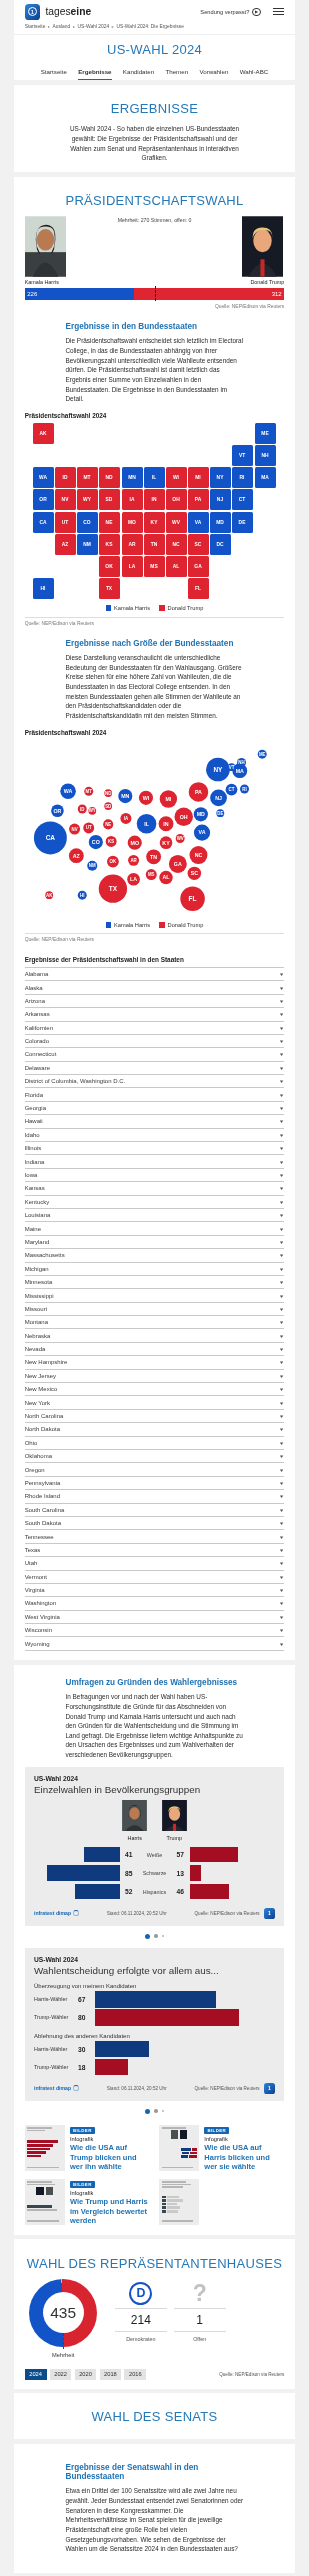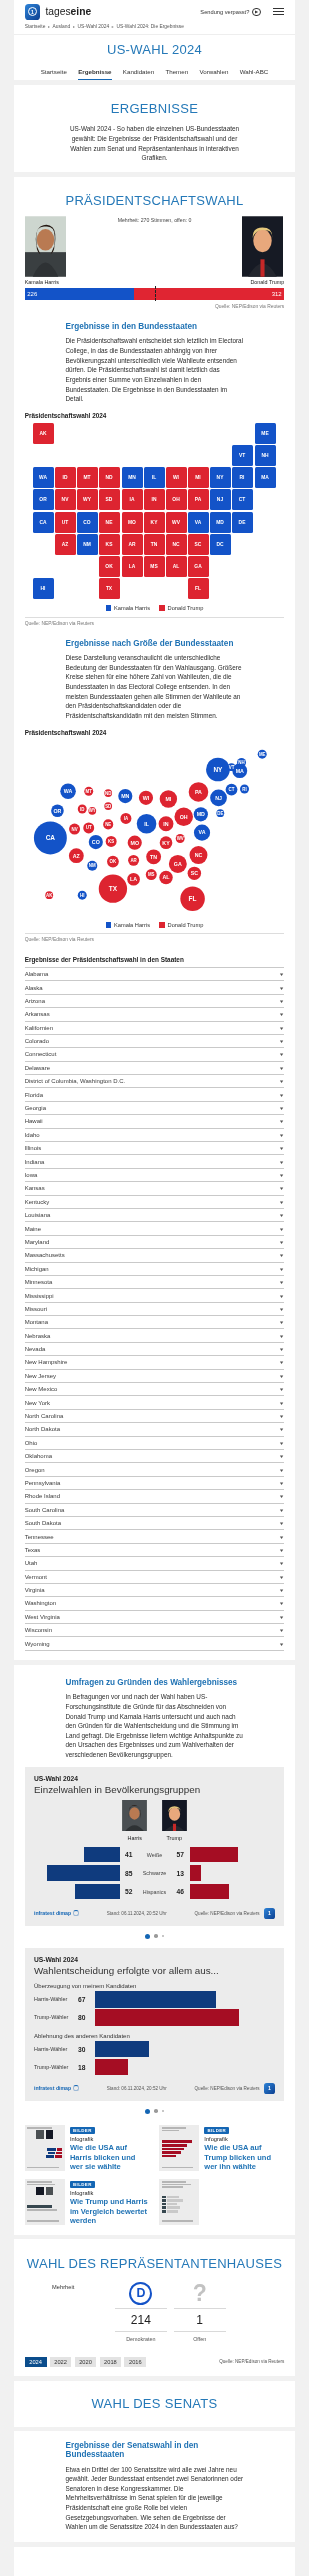--- a/index.html
+++ b/index.html
@@ -808,20 +808,37 @@
         <span class="quelle">Quelle: NEP/Edison via Reuters</span>
         <span class="ardmini">1</span>
       </div>
     </div>
     <div class="dots"><i class="a"></i><i class="b"></i><i class="c"></i></div>
 
     <div class="teasers" id="teasers">
         <div class="teaser">
     <div class="thumb">
             <div class="tl"></div>
+            <div class="tl" style="width:50%"></div>
+            <div class="chart">
+              <div class="bar" style="width:88%;background:#a50d23"></div>
+              <div class="bar" style="width:74%;background:#a50d23"></div>
+              <div class="bar" style="width:64%;background:#a50d23"></div>
+              <div class="bar" style="width:54%;background:#a50d23"></div>
+              <div class="bar" style="width:40%;background:#a50d23"></div>
+            </div>
+            <div class="tl" style="width:90%"></div>
+          </div>
+    <div><span class="badge">BILDER</span>
+    <div class="t-kicker">Infografik</div>
+    <div class="t-title">Wie die USA auf Trump blicken und wer ihn wählte</div></div>
+        </div>
+        <div class="teaser">
+    <div class="thumb">
+            <div class="tl"></div>
             <div class="mini-ph">
               <i style="background:#4a4f52"></i>
               <i style="background:#141824"></i>
             </div>
             <div class="chart">
               <div style="display:flex;gap:1px">
                 <div class="bar" style="width:27%;background:#0f3b7e;margin-left:auto"></div>
                 <div class="bar" style="width:13.5%;background:#a50d23"></div>
               </div>
               <div style="display:flex;gap:1px">
@@ -831,37 +848,20 @@
               <div style="display:flex;gap:1px">
                 <div class="bar" style="width:22.5%;background:#0f3b7e;margin-left:auto"></div>
                 <div class="bar" style="width:20.7%;background:#a50d23"></div>
               </div>
             </div>
             <div class="tl" style="width:90%"></div>
           </div>
     <div><span class="badge">BILDER</span>
     <div class="t-kicker">Infografik</div>
     <div class="t-title">Wie die USA auf Harris blicken und wer sie wählte</div></div>
-        </div>
-        <div class="teaser">
-    <div class="thumb">
-            <div class="tl"></div>
-            <div class="tl" style="width:50%"></div>
-            <div class="chart">
-              <div class="bar" style="width:88%;background:#a50d23"></div>
-              <div class="bar" style="width:74%;background:#a50d23"></div>
-              <div class="bar" style="width:64%;background:#a50d23"></div>
-              <div class="bar" style="width:54%;background:#a50d23"></div>
-              <div class="bar" style="width:40%;background:#a50d23"></div>
-            </div>
-            <div class="tl" style="width:90%"></div>
-          </div>
-    <div><span class="badge">BILDER</span>
-    <div class="t-kicker">Infografik</div>
-    <div class="t-title">Wie die USA auf Trump blicken und wer ihn wählte</div></div>
         </div>
         <div class="teaser">
     <div class="thumb">
             <div class="tl"></div>
             <div class="tl" style="width:80%"></div>
             <div class="mini-ph">
               <i style="background:#141824"></i>
               <i style="background:#4a4f52"></i>
             </div>
             <div class="chart">
@@ -904,20 +904,26 @@
             <div class="tl" style="width:90%"></div>
           </div>
         </div>
       </div>
   </div>
 
   <div class="card">
     <h1 class="big">WAHL DES REPRÄSENTANTENHAUSES</h1>
     <div class="house">
       <div class="donut-wrap">
+        <div class="donut">
+          <div class="hole">
+              <span>435</span>
+            </div>
+          <div class="mline"></div>
+        </div>
         <div class="donut-cap">Mehrheit</div>
       </div>
       <div class="hcols" id="hcols">
           <div>
             <div class="lg">
               <span class="dlogo">D</span>
             </div>
             <div class="num">214</div>
             <div class="plab">Demokraten</div>
           </div>
@@ -938,21 +944,21 @@
         <span class="chip">2016</span>
       <span class="quelle">Quelle: NEP/Edison via Reuters</span>
     </div>
   </div>
 
   <div class="card center" style="padding:13.4px 10.3px">
     <h1 class="big" style="margin:2.1px 0">WAHL DES SENATS</h1>
   </div>
 
   <div class="card">
-    <div class="narrow" style="margin:1px auto">
+    <div class="narrow" style="margin:10px auto">
       <h2 class="sub">Ergebnisse der Senatswahl in den Bundesstaaten</h2>
       <p class="body">Etwa ein Drittel der 100 Senatssitze wird alle zwei Jahre neu gewählt. Jeder Bundesstaat entsendet zwei Senatorinnen oder Senatoren in diese Kongresskammer. Die Mehrheitsverhältnisse im Senat spielen für die jeweilige Präsidentschaft eine große Rolle bei vielen Gesetzgebungsvorhaben. Wie sehen die Ergebnisse der Wahlen um die Senatssitze 2024 in den Bundesstaaten aus?</p>
     </div>
   </div>
 
   <div class="card center" style="padding:15.5px 10.3px">
     
   </div>
 
 </div>

